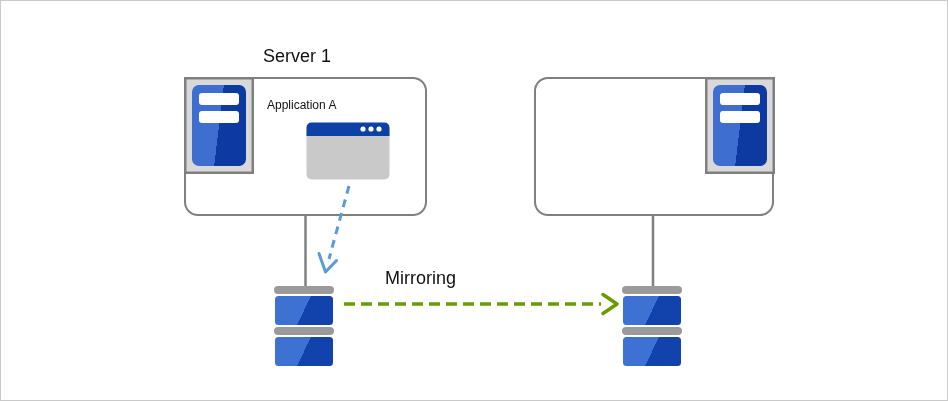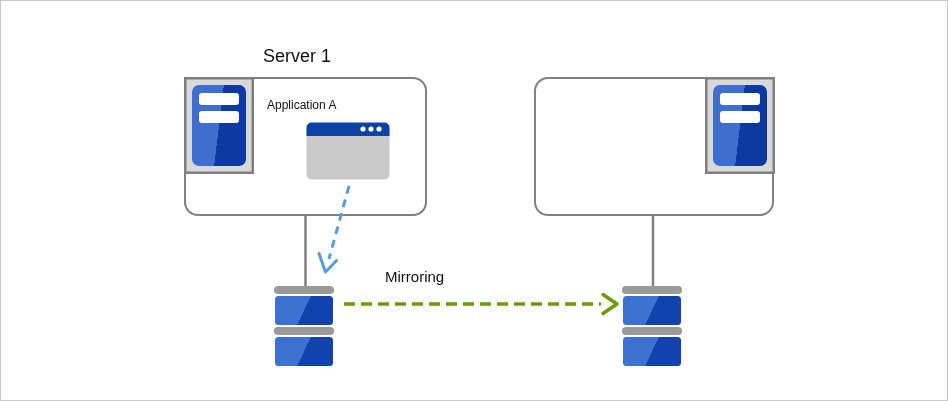--- a/index.html
+++ b/index.html
@@ -17,21 +17,21 @@
     border-radius: 14px;
     background: #ffffff;
   }
   .diagram-label {
     color: #111111;
     text-align: left;
     white-space: nowrap;
   }
   .lbl-server { font-size: 18px; }
   .lbl-app { font-size: 12px; }
-  .lbl-mirroring { font-size: 15px; }
+  .lbl-mirroring { font-size: 18px; }
   .lbl-disk { font-size: 17.5px; }
   svg { display: block; }
   .overlay { pointer-events: none; }
 </style>
 </head>
 <body>
 
 <div class="canvas">
 
   <svg width="0" height="0" class="abs" aria-hidden="true">

